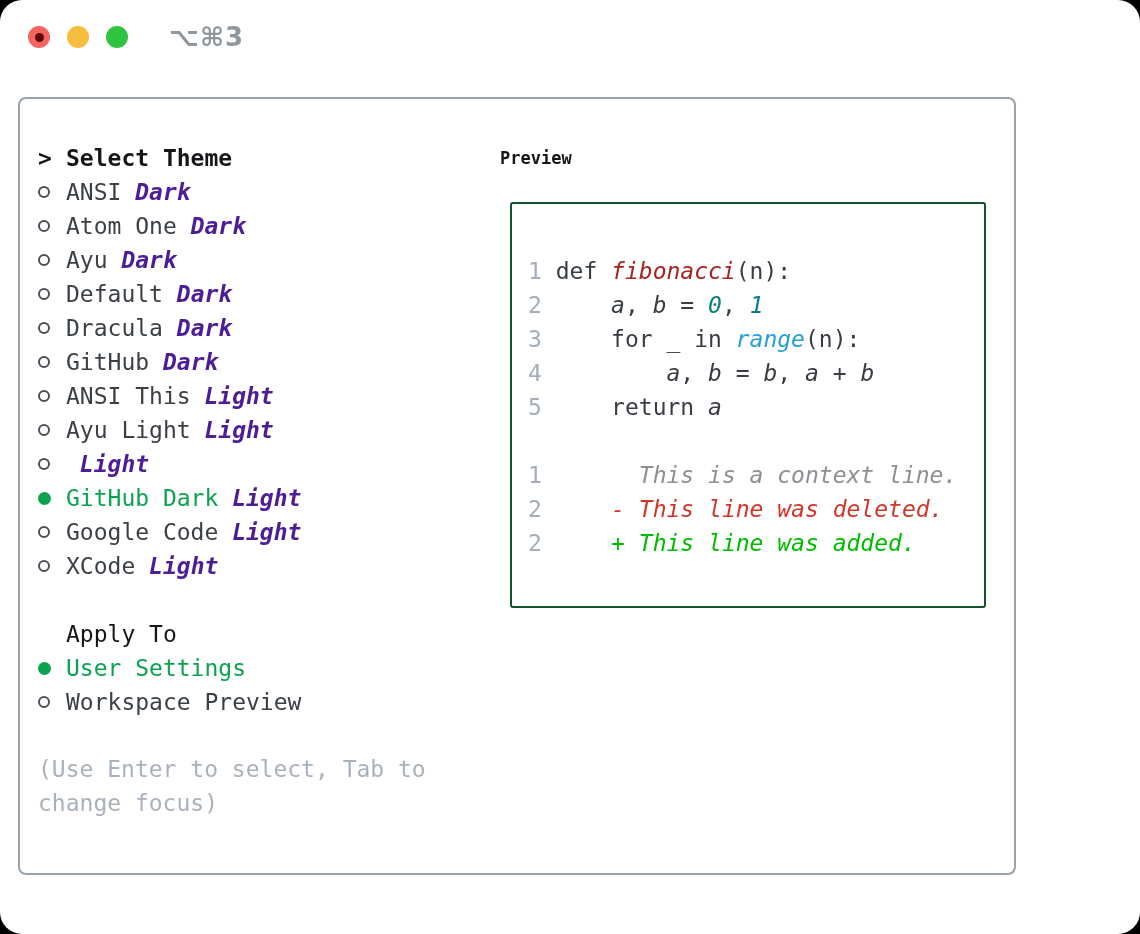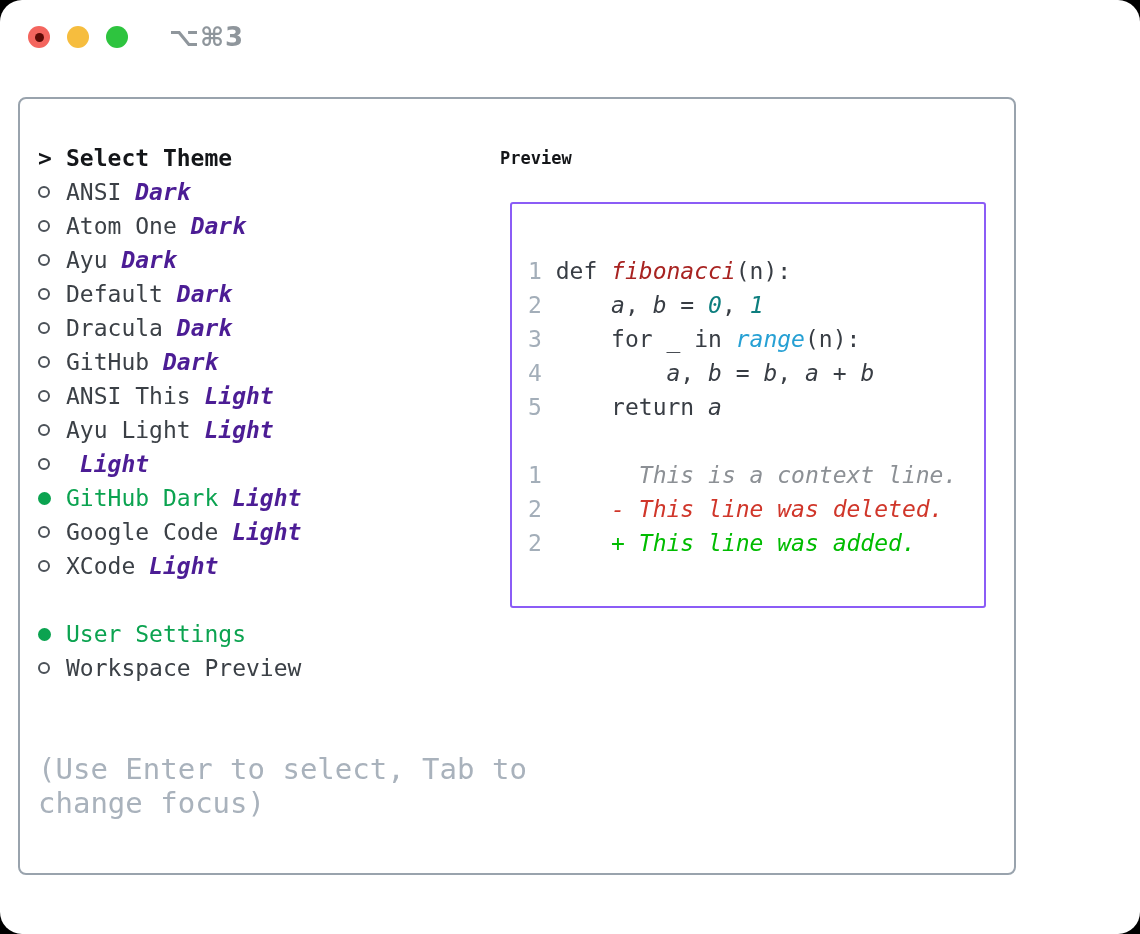--- a/index.html
+++ b/index.html
@@ -41,29 +41,29 @@
   .ring{width:12px;height:12px;border:2px solid #4b5158;border-radius:50%;box-sizing:border-box;}
   .dot-sel{width:13px;height:13px;border-radius:50%;background:#0ba350;}
   .prompt{font-weight:bold;color:#141619;}
   .hdr{font-weight:bold;color:#141619;}
   .name{color:#3b4046;}
   .name.sel{color:#0ba350;}
   .tag{color:#4c1d95;font-style:italic;font-weight:bold;}
   #theme-list{position:absolute;left:38px;top:141px;}
   #apply-block{position:absolute;left:38px;top:617px;}
   #hint-block{position:absolute;left:38px;top:752px;}
-  .hint-line{height:34px;line-height:34px;font-size:29px;color:#a9b2bc;white-space:pre;}
+  .hint-line{height:34px;line-height:34px;font-size:23px;color:#a9b2bc;white-space:pre;}
   
   #preview-label{
     position:absolute;left:500px;top:141px;height:34px;line-height:34px;
     font-size:17px;font-weight:bold;color:#141619;
   }
   #preview-box{
     position:absolute;left:510px;top:202px;width:476px;height:406px;
-    border:2px solid #8b5cf6;border-radius:3px;box-sizing:border-box;
+    border:2px solid #14532d;border-radius:3px;box-sizing:border-box;
     background:#fff;overflow:hidden;
   }
   #code{
     padding:50px 0 0 16px;margin:0;
     font-family:"DejaVu Sans Mono", monospace;
     font-size:23px;line-height:34px;white-space:pre;
   }
   .tok-num{color:#a3aeb9;}
   .tok-plain{color:#383d44;}
   .tok-func{color:#a82321;font-style:italic;}
@@ -104,20 +104,24 @@
       <div class="row"><span class="cell-bullet"><span class="ring"></span></span><span class="name">GitHub</span><span class="tag"> Dark</span></div>
       <div class="row"><span class="cell-bullet"><span class="ring"></span></span><span class="name">ANSI This</span><span class="tag"> Light</span></div>
       <div class="row"><span class="cell-bullet"><span class="ring"></span></span><span class="name">Ayu Light</span><span class="tag"> Light</span></div>
       <div class="row"><span class="cell-bullet"><span class="ring"></span></span><span class="tag"> Light</span></div>
       <div class="row"><span class="cell-bullet"><span class="dot-sel"></span></span><span class="name sel">GitHub Dark</span><span class="tag"> Light</span></div>
       <div class="row"><span class="cell-bullet"><span class="ring"></span></span><span class="name">Google Code</span><span class="tag"> Light</span></div>
       <div class="row"><span class="cell-bullet"><span class="ring"></span></span><span class="name">XCode</span><span class="tag"> Light</span></div>
     </div>
 
   <div id="apply-block">
+    <div class="row">
+      <span class="cell-bullet"></span>
+      <span class="name" style="color:#141619">Apply To</span>
+    </div>
 
   <div class="row"><span class="cell-bullet"><span class="dot-sel"></span></span><span class="name sel">User Settings</span></div>
       <div class="row"><span class="cell-bullet"><span class="ring"></span></span><span class="name">Workspace Preview</span></div>
     </div>
 
   <div id="hint-block">
     <div class="hint-line">(Use Enter to select, Tab to</div>
     <div class="hint-line">change focus)</div>
   </div>
 

